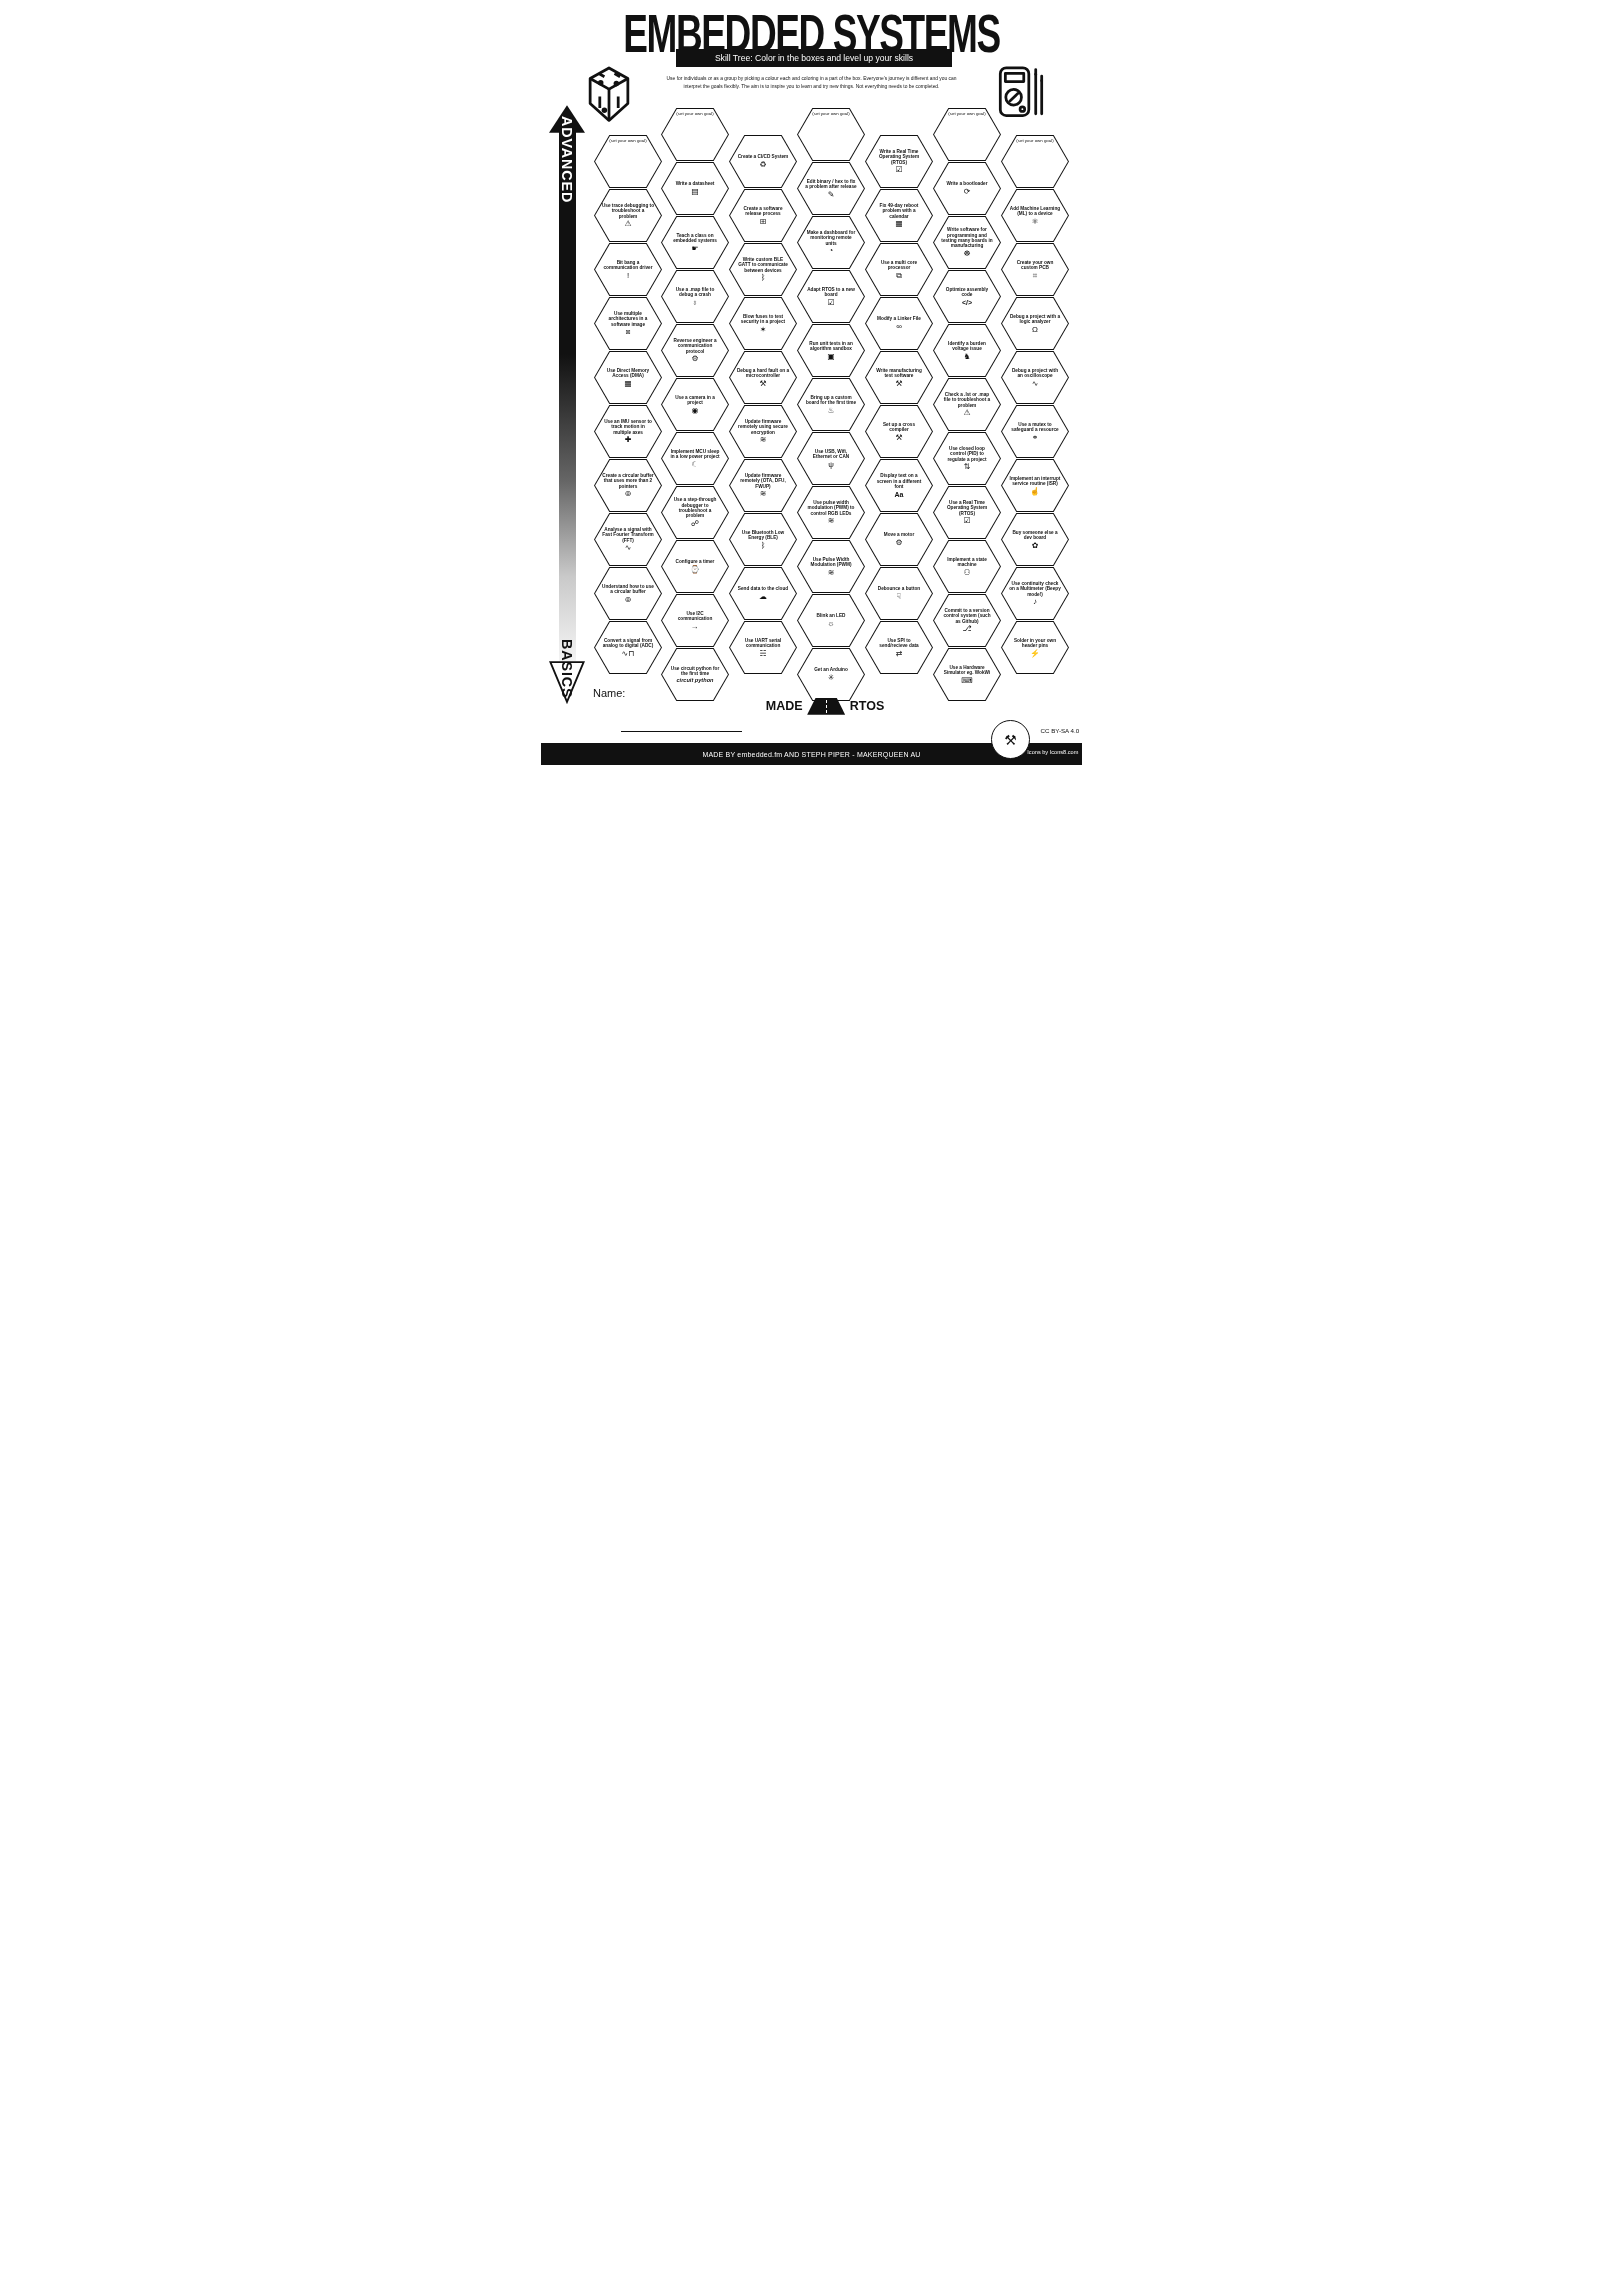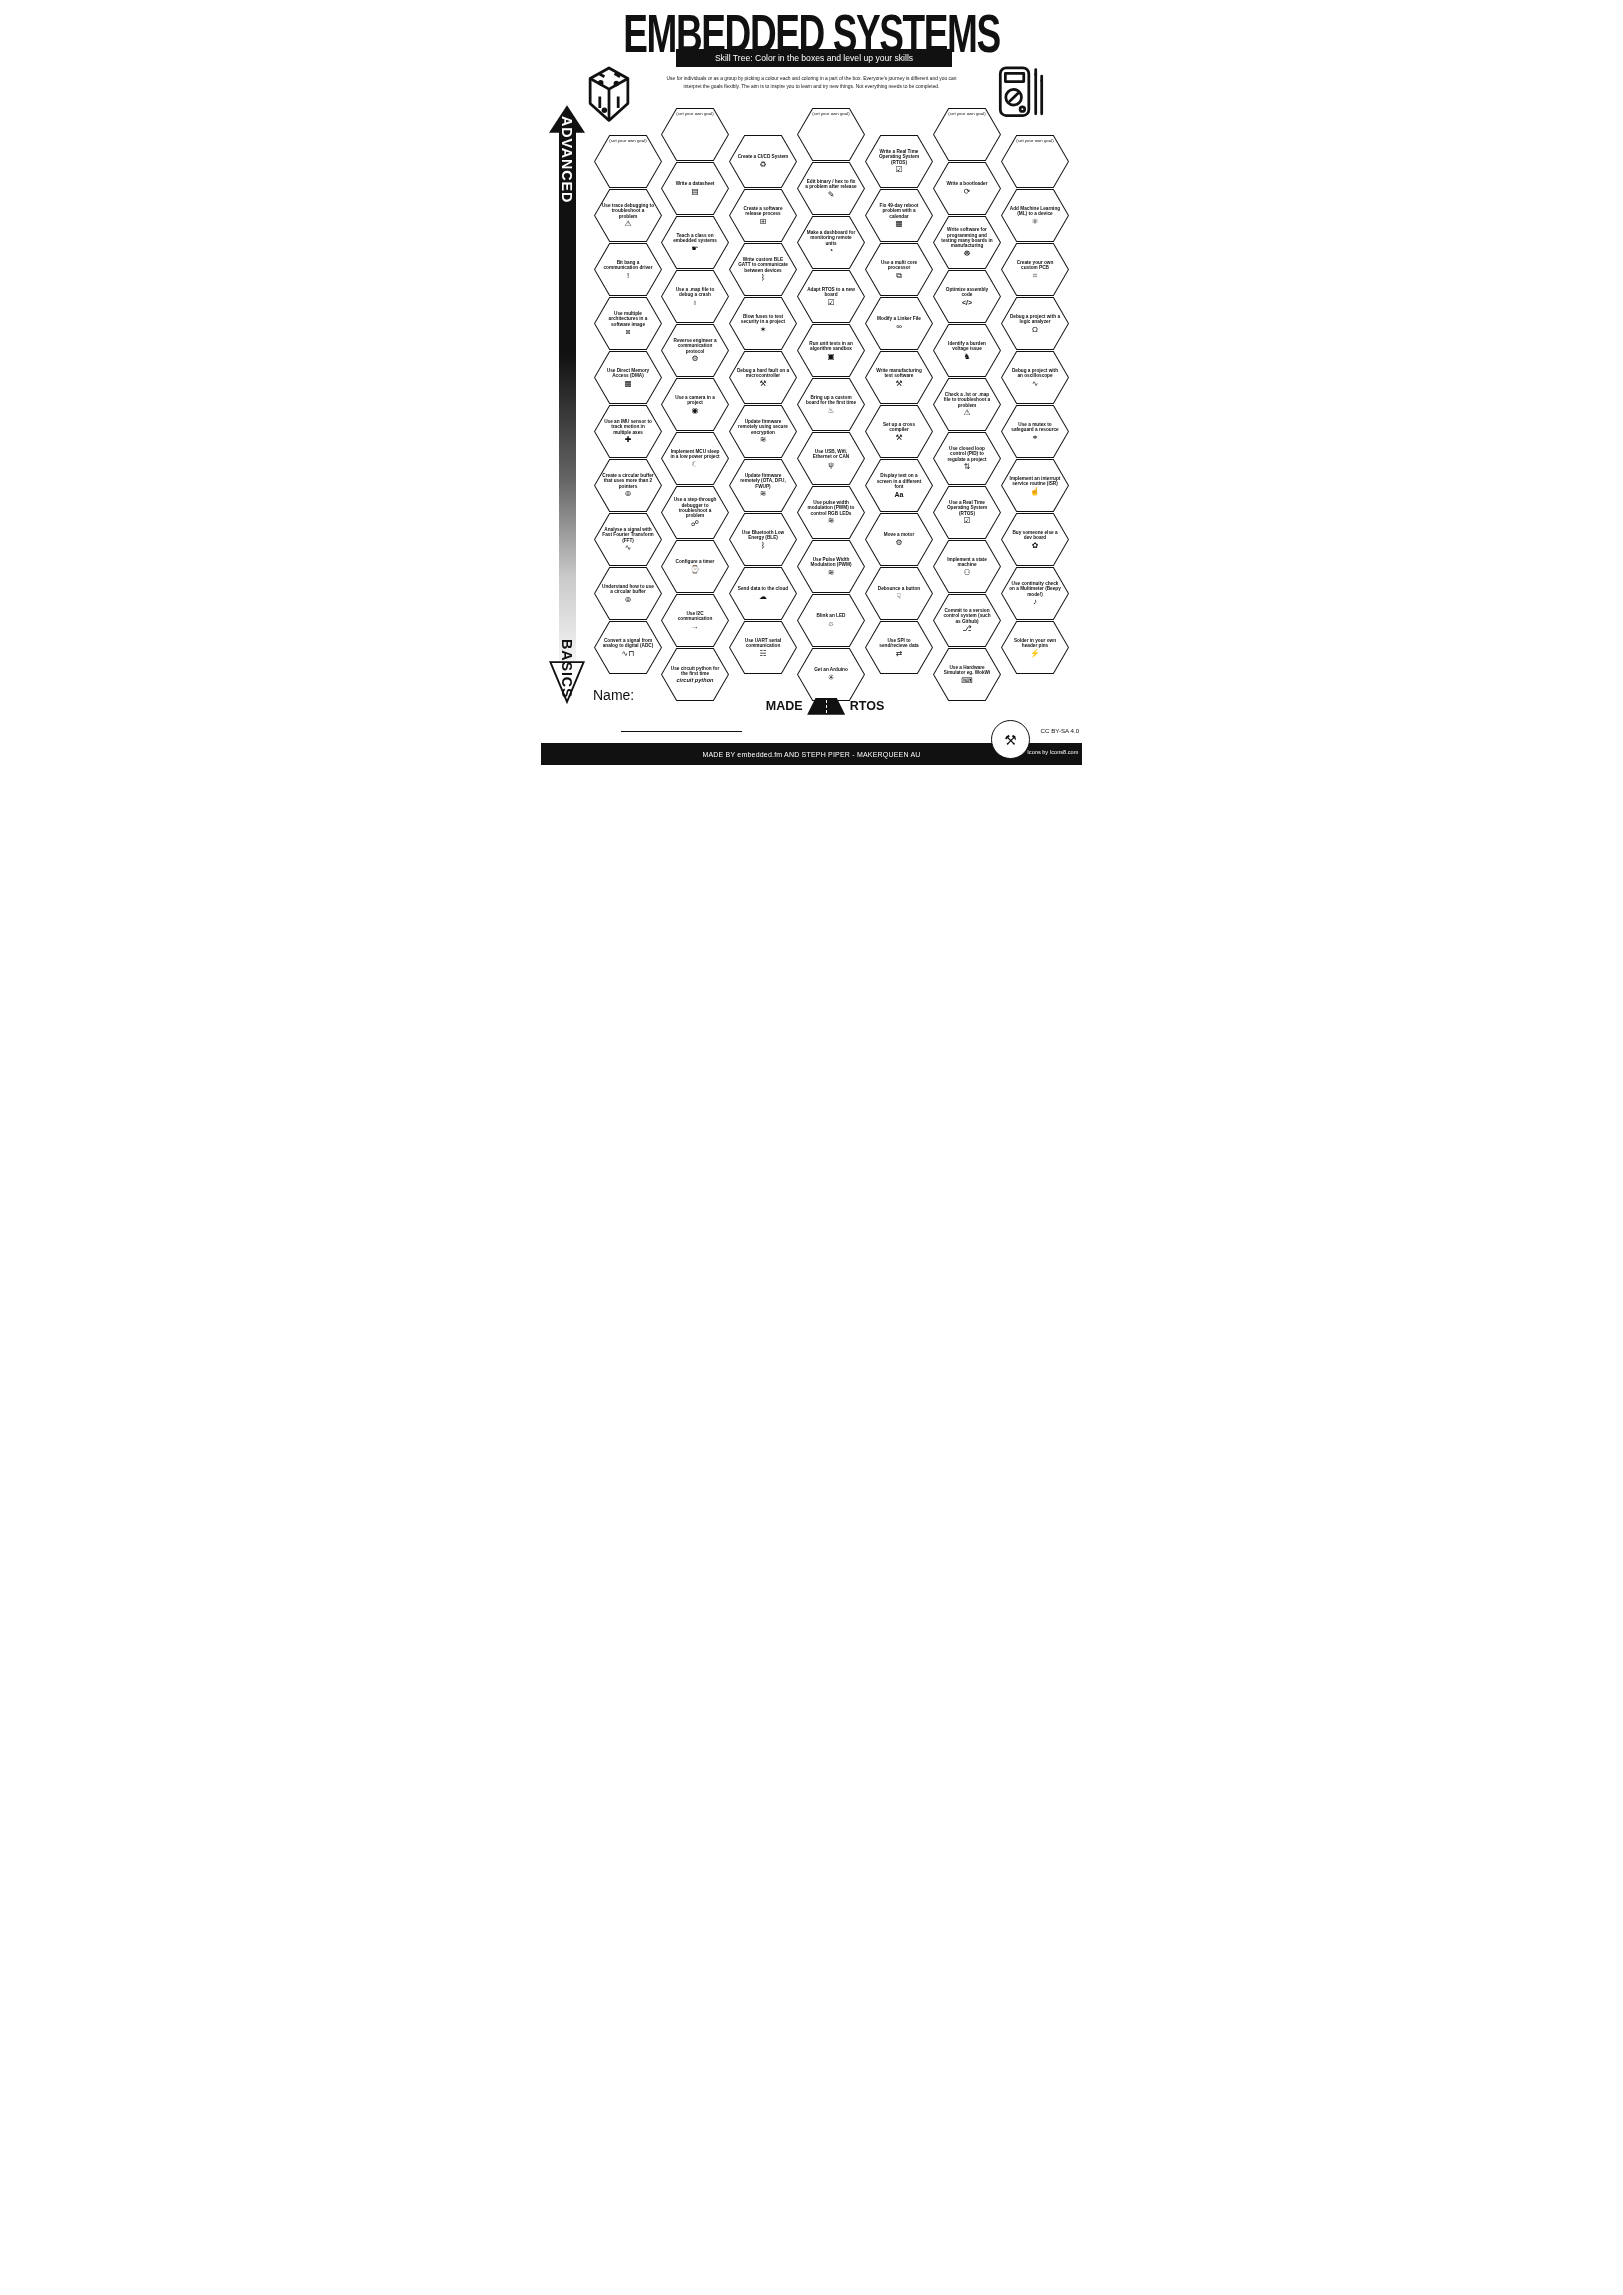--- a/index.html
+++ b/index.html
@@ -46,21 +46,21 @@
 
   
   .start-here{position:absolute;left:210px;top:698px;width:148px;display:flex;align-items:center;
        justify-content:center;gap:4.6px;}
   .start-here .word{font-weight:800;font-size:12.5px;letter-spacing:0;}
   .road-sign{position:relative;width:38px;height:16.7px;background:#111;
        clip-path:polygon(22% 0%,78% 0%,100% 100%,0% 100%);}
   .road-sign i{position:absolute;left:50%;top:12%;height:76%;border-left:1.4px dashed #fff;}
 
   
-  .name-label{position:absolute;left:52px;top:687px;font-size:14px;}
+  .name-label{position:absolute;left:52px;top:687px;font-size:11px;}
   .name-line{position:absolute;left:80px;top:731px;width:121px;border-bottom:0.7px solid #111;height:0;}
 
   
   .footer-bar{position:absolute;left:0;right:0;top:743px;height:22px;background:#111;
        display:flex;align-items:center;justify-content:center;}
   .footer-bar span{color:#fff;font-size:7px;letter-spacing:0.2px;white-space:nowrap;}
   .license{position:absolute;right:2.8px;top:727px;font-size:6.2px;color:#111;}
   .icons-credit{position:absolute;right:3.7px;top:749px;font-size:5.6px;color:#fff;}
   .badge{position:absolute;left:450px;top:720px;width:39px;height:39px;border-radius:50%;
        background:#fff;border:1.4px solid #111;box-sizing:border-box;display:flex;align-items:center;

